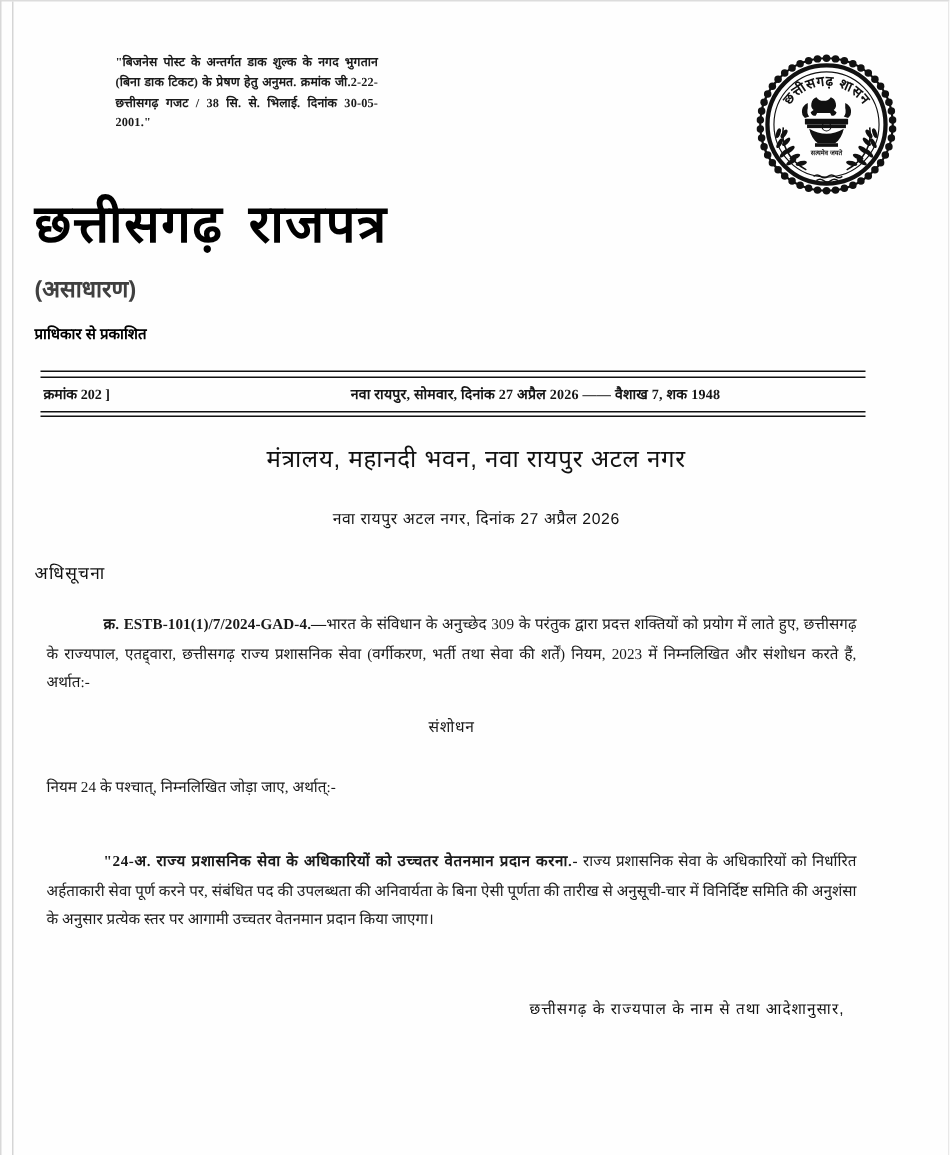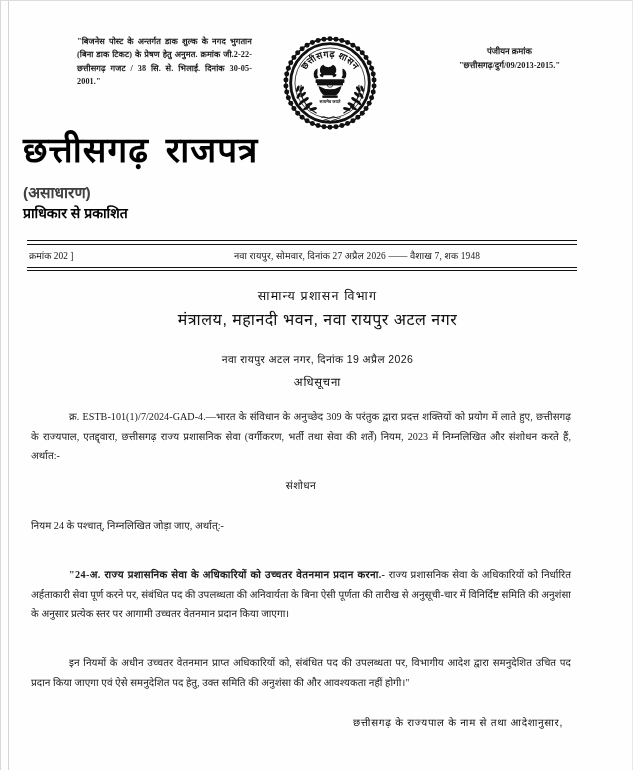--- a/index.html
+++ b/index.html
@@ -105,23 +105,23 @@
   .gazette-title .gap { display: inline-block; width: 17px; }
   .gazette-sub1 {
     font-family: "Liberation Sans", "DejaVu Sans", sans-serif;
     font-size: 15.5px;
     font-weight: bold;
     margin-top: 11px;
     color: #404040;
   }
   .gazette-sub2 {
     font-family: "Liberation Sans", "DejaVu Sans", sans-serif;
-    font-size: 14px;
+    font-size: 10px;
     font-weight: bold;
-    margin-top: 0;
+    margin-top: 12px;
     color: #000;
   }
 
   
   .rule-bar {
     margin-top: 18px;
     width: 550px;
     margin-left: 4px;
   }
   .rule-double-top {
@@ -131,21 +131,21 @@
   }
   .rule-double-bottom {
     border-top: 1.2px solid #111;
     border-bottom: 1.4px solid #111;
     height: 2.5px;
     margin-top: 0;
   }
   .issue-row {
     display: flex;
     font-size: 9.4px;
-    font-weight: 400;
+    font-weight: 700;
     padding: 4px 2px 5px 2px;
     color: #151515;
   }
   .issue-no { width: 150px; text-align: left; white-space: nowrap; }
   .issue-date { flex: 1; text-align: center; white-space: nowrap; letter-spacing: 0.15px; }
   .issue-pad { width: 40px; }
 
   
   .dept-block {
     text-align: center;
@@ -167,24 +167,23 @@
   .place-date {
     font-family: "Liberation Sans", "DejaVu Sans", sans-serif;
     text-align: center;
     font-size: 10.5px;
     letter-spacing: 0.4px;
     margin-top: 22px;
     color: #111;
   }
   .notif-word {
     font-family: "Liberation Sans", "DejaVu Sans", sans-serif;
-    text-align: center;
     font-size: 11.5px;
     letter-spacing: 0.8px;
-    margin-top: 8px;
+    margin-top: 22px;
     color: #111;
   }
 
   
   .body-area {
     width: 540px;
     margin-left: 8px;
     margin-top: 18px;
   }
   .para {
@@ -198,21 +197,21 @@
   .para.indent { text-indent: 38px; }
   .para.tight { text-indent: 0; }
   .centered {
     text-align: right;
     text-align-last: center;
     font-size: 10.4px;
     margin-top: 7px;
     letter-spacing: 0.4px;
   }
   .spacer-sm { height: 10px; }
-  .refno { font-weight: normal; }
+  .refno { font-weight: bold; }
   .bold-head { font-weight: bold; letter-spacing: 0.4px; }
 
   
   .sign-block {
     margin-top: 22px;
     text-align: right;
     padding-right: 8px;
     font-family: "Liberation Sans", "DejaVu Sans", sans-serif;
     font-size: 10.2px;
     line-height: 1.85;
@@ -345,24 +344,20 @@
 
           <text x="100" y="142" text-anchor="middle" font-family="Liberation Sans, DejaVu Sans, sans-serif" font-size="9" font-weight="bold" fill="#111">सत्यमेव जयते</text>
 
           <g stroke="#111" stroke-width="2" fill="none">
             <path d="M82 172 q5 -4 10 0 q5 4 10 0 q5 -4 10 0 q5 4 10 0"></path>
             <path d="M86 178 q5 -4 10 0 q5 4 10 0 q5 -4 10 0"></path>
           </g>
         </svg>
       </div>
 
-      <div class="regs-right">
-        <span class="label">पंजीयन क्रमांक</span>
-        <span class="value">"छत्तीसगढ़/दुर्ग/09/2013-2015."</span>
-      </div>
     </div>
 
     <div class="title-block">
       <div class="gazette-title">
         <span>छत्तीसगढ़</span><span class="gap"></span><span>राजपत्र</span>
       </div>
       <div class="gazette-sub1">(असाधारण)</div>
       <div class="gazette-sub2">प्राधिकार से प्रकाशित</div>
     </div>
 
@@ -370,25 +365,24 @@
       <div class="rule-double-top"></div>
       <div class="issue-row">
         <div class="issue-no">क्रमांक 202 ]</div>
         <div class="issue-date">नवा रायपुर, सोमवार, दिनांक 27 अप्रैल 2026 —— वैशाख 7, शक 1948</div>
         <div class="issue-pad"></div>
       </div>
       <div class="rule-double-bottom"></div>
     </div>
 
     <div class="dept-block">
-      <div class="dept-name">सामान्य प्रशासन विभाग</div>
       <div class="dept-addr">मंत्रालय, महानदी भवन, नवा रायपुर अटल नगर</div>
     </div>
 
-    <div class="place-date">नवा रायपुर अटल नगर, दिनांक 19 अप्रैल 2026</div>
+    <div class="place-date">नवा रायपुर अटल नगर, दिनांक 27 अप्रैल 2026</div>
 
     <div class="notif-word">अधिसूचना</div>
 
     <div class="body-area">
 
       <p class="para indent">
         <span class="refno">क्र. ESTB-101(1)/7/2024-GAD-4.—</span><span>भारत के संविधान के अनुच्छेद 309 के परंतुक द्वारा प्रदत्त शक्तियों को प्रयोग में लाते हुए, छत्तीसगढ़ के राज्यपाल, एतद्द्वारा, छत्तीसगढ़ राज्य प्रशासनिक सेवा (वर्गीकरण, भर्ती तथा सेवा की शर्तें) नियम, 2023 में निम्नलिखित और संशोधन करते हैं, अर्थात:-</span>
       </p>
 
       <div class="para centered">संशोधन</div>
@@ -399,21 +393,20 @@
       <p class="para tight">नियम 24 के पश्चात्, निम्नलिखित जोड़ा जाए, अर्थात्:-</p>
 
       <div class="spacer-sm"></div>
 
       <p class="para indent">
         <span class="bold-head">"24-अ. राज्य प्रशासनिक सेवा के अधिकारियों को उच्चतर वेतनमान प्रदान करना.-</span><span> राज्य प्रशासनिक सेवा के अधिकारियों को निर्धारित अर्हताकारी सेवा पूर्ण करने पर, संबंधित पद की उपलब्धता की अनिवार्यता के बिना ऐसी पूर्णता की तारीख से अनुसूची-चार में विनिर्दिष्ट समिति की अनुशंसा के अनुसार प्रत्येक स्तर पर आगामी उच्चतर वेतनमान प्रदान किया जाएगा।</span>
       </p>
 
       <div class="spacer-sm"></div>
 
-      <p class="para indent">इन नियमों के अधीन उच्चतर वेतनमान प्राप्त अधिकारियों को, संबंधित पद की उपलब्धता पर, विभागीय आदेश द्वारा समनुदेशित उचित पद प्रदान किया जाएगा एवं ऐसे समनुदेशित पद हेतु, उक्त समिति की अनुशंसा की और आवश्यकता नहीं होगी।"</p>
 
       <div class="sign-block">
         <div>छत्तीसगढ़ के राज्यपाल के नाम से तथा आदेशानुसार,</div>
 
       </div>
 
     </div>
   </div>
 </div>
 

